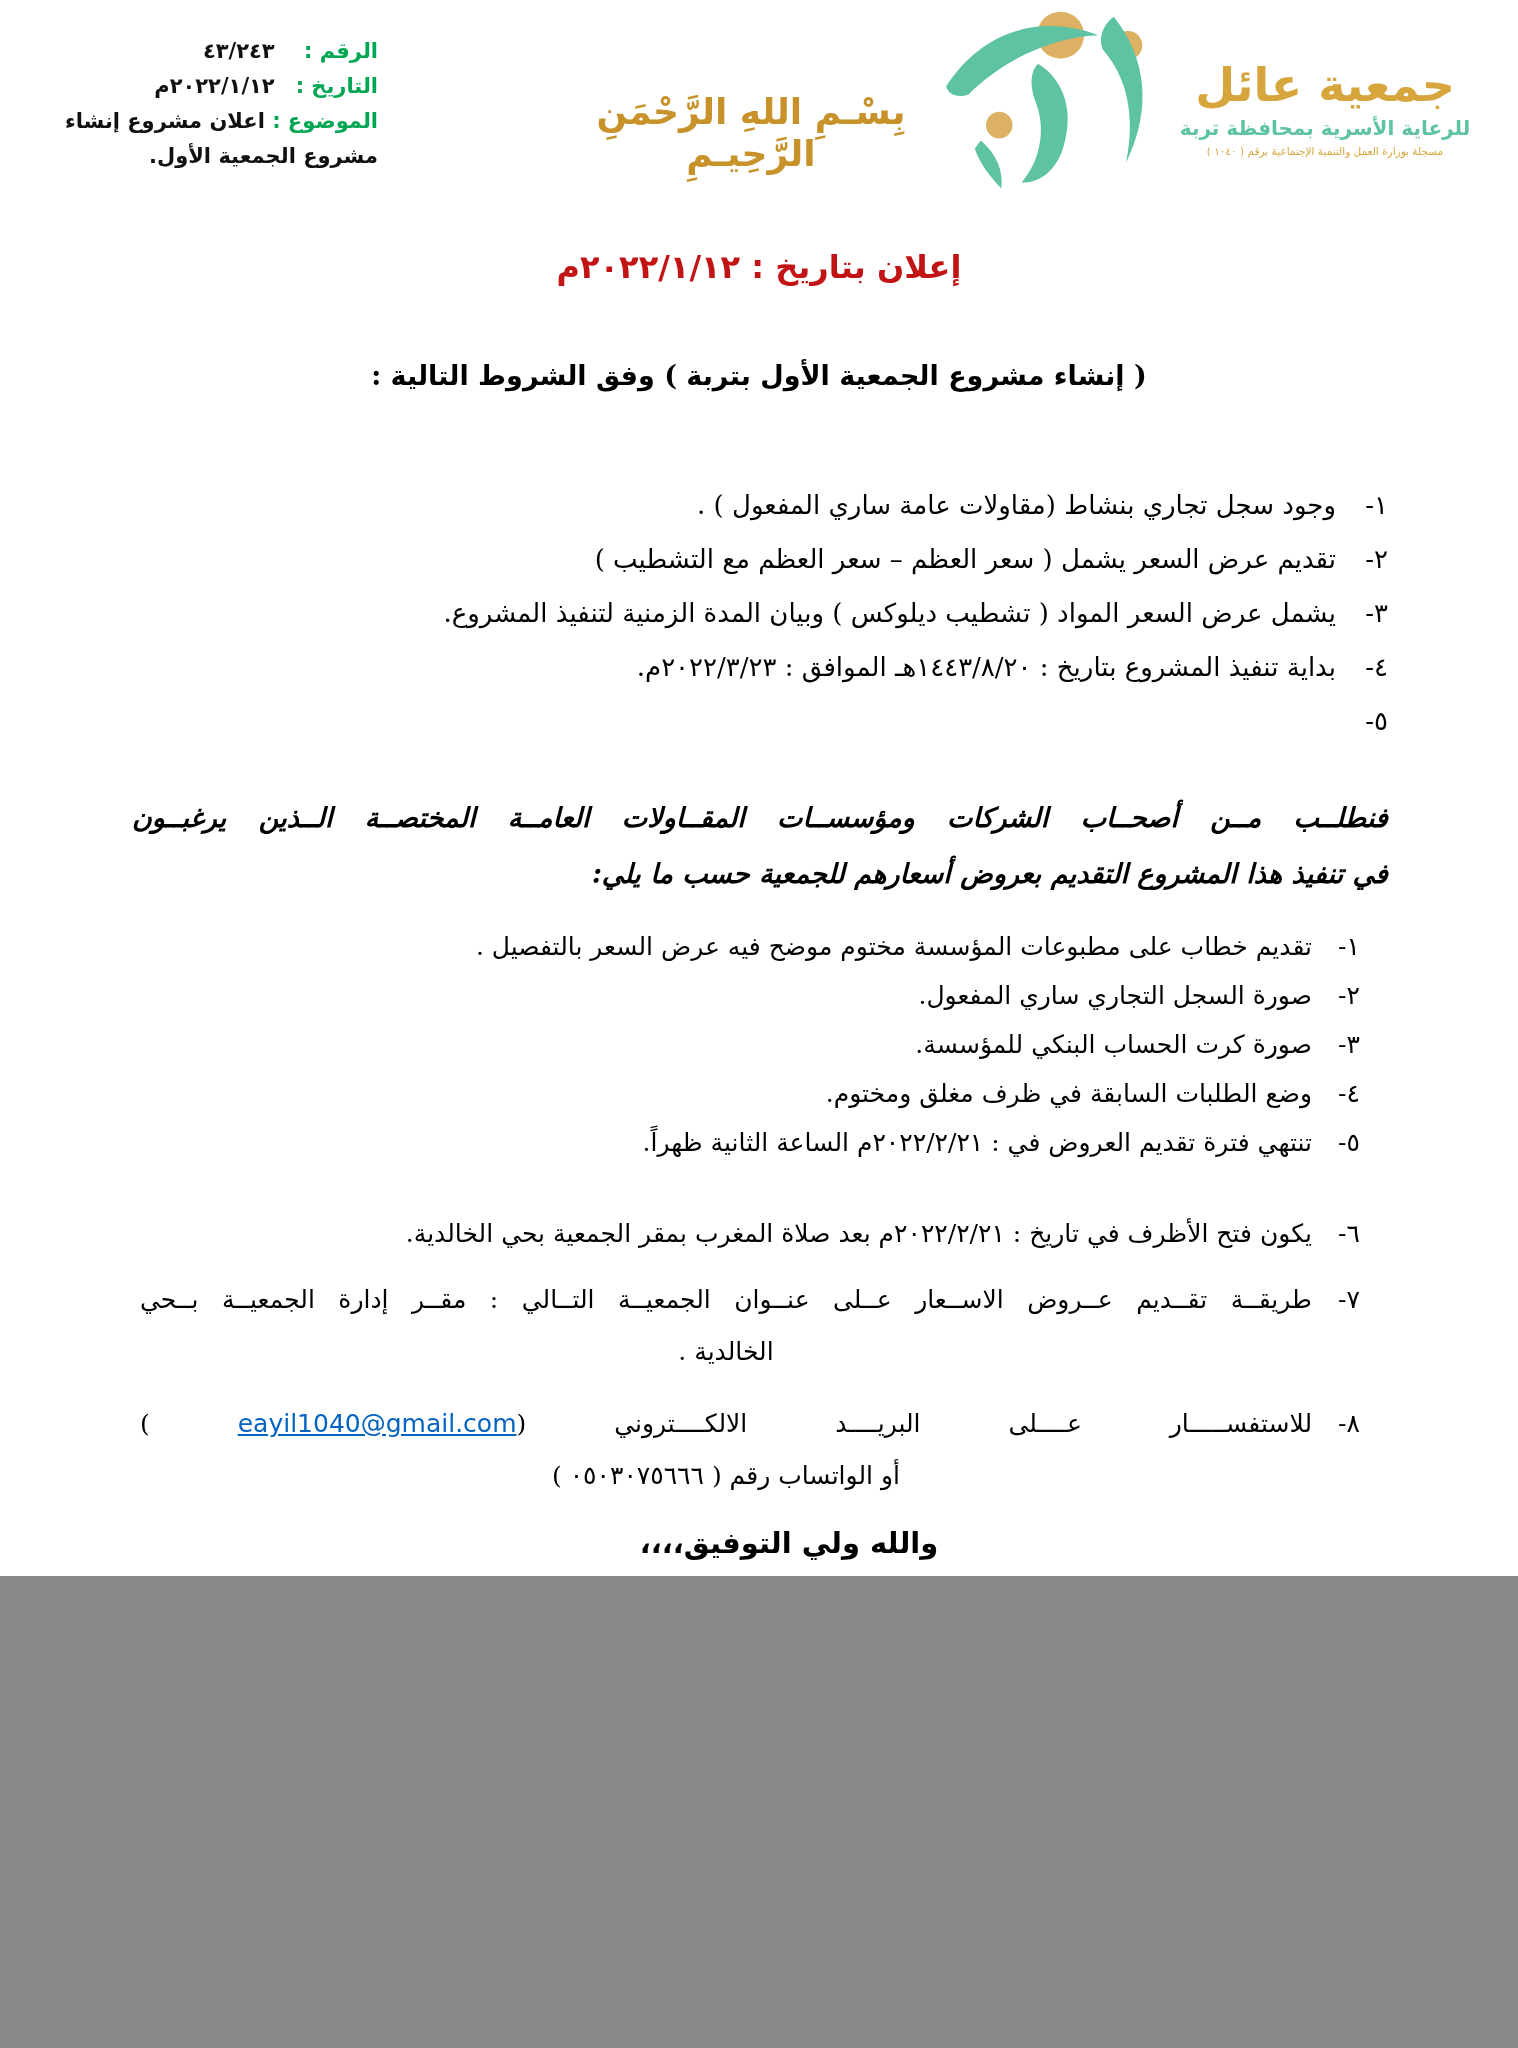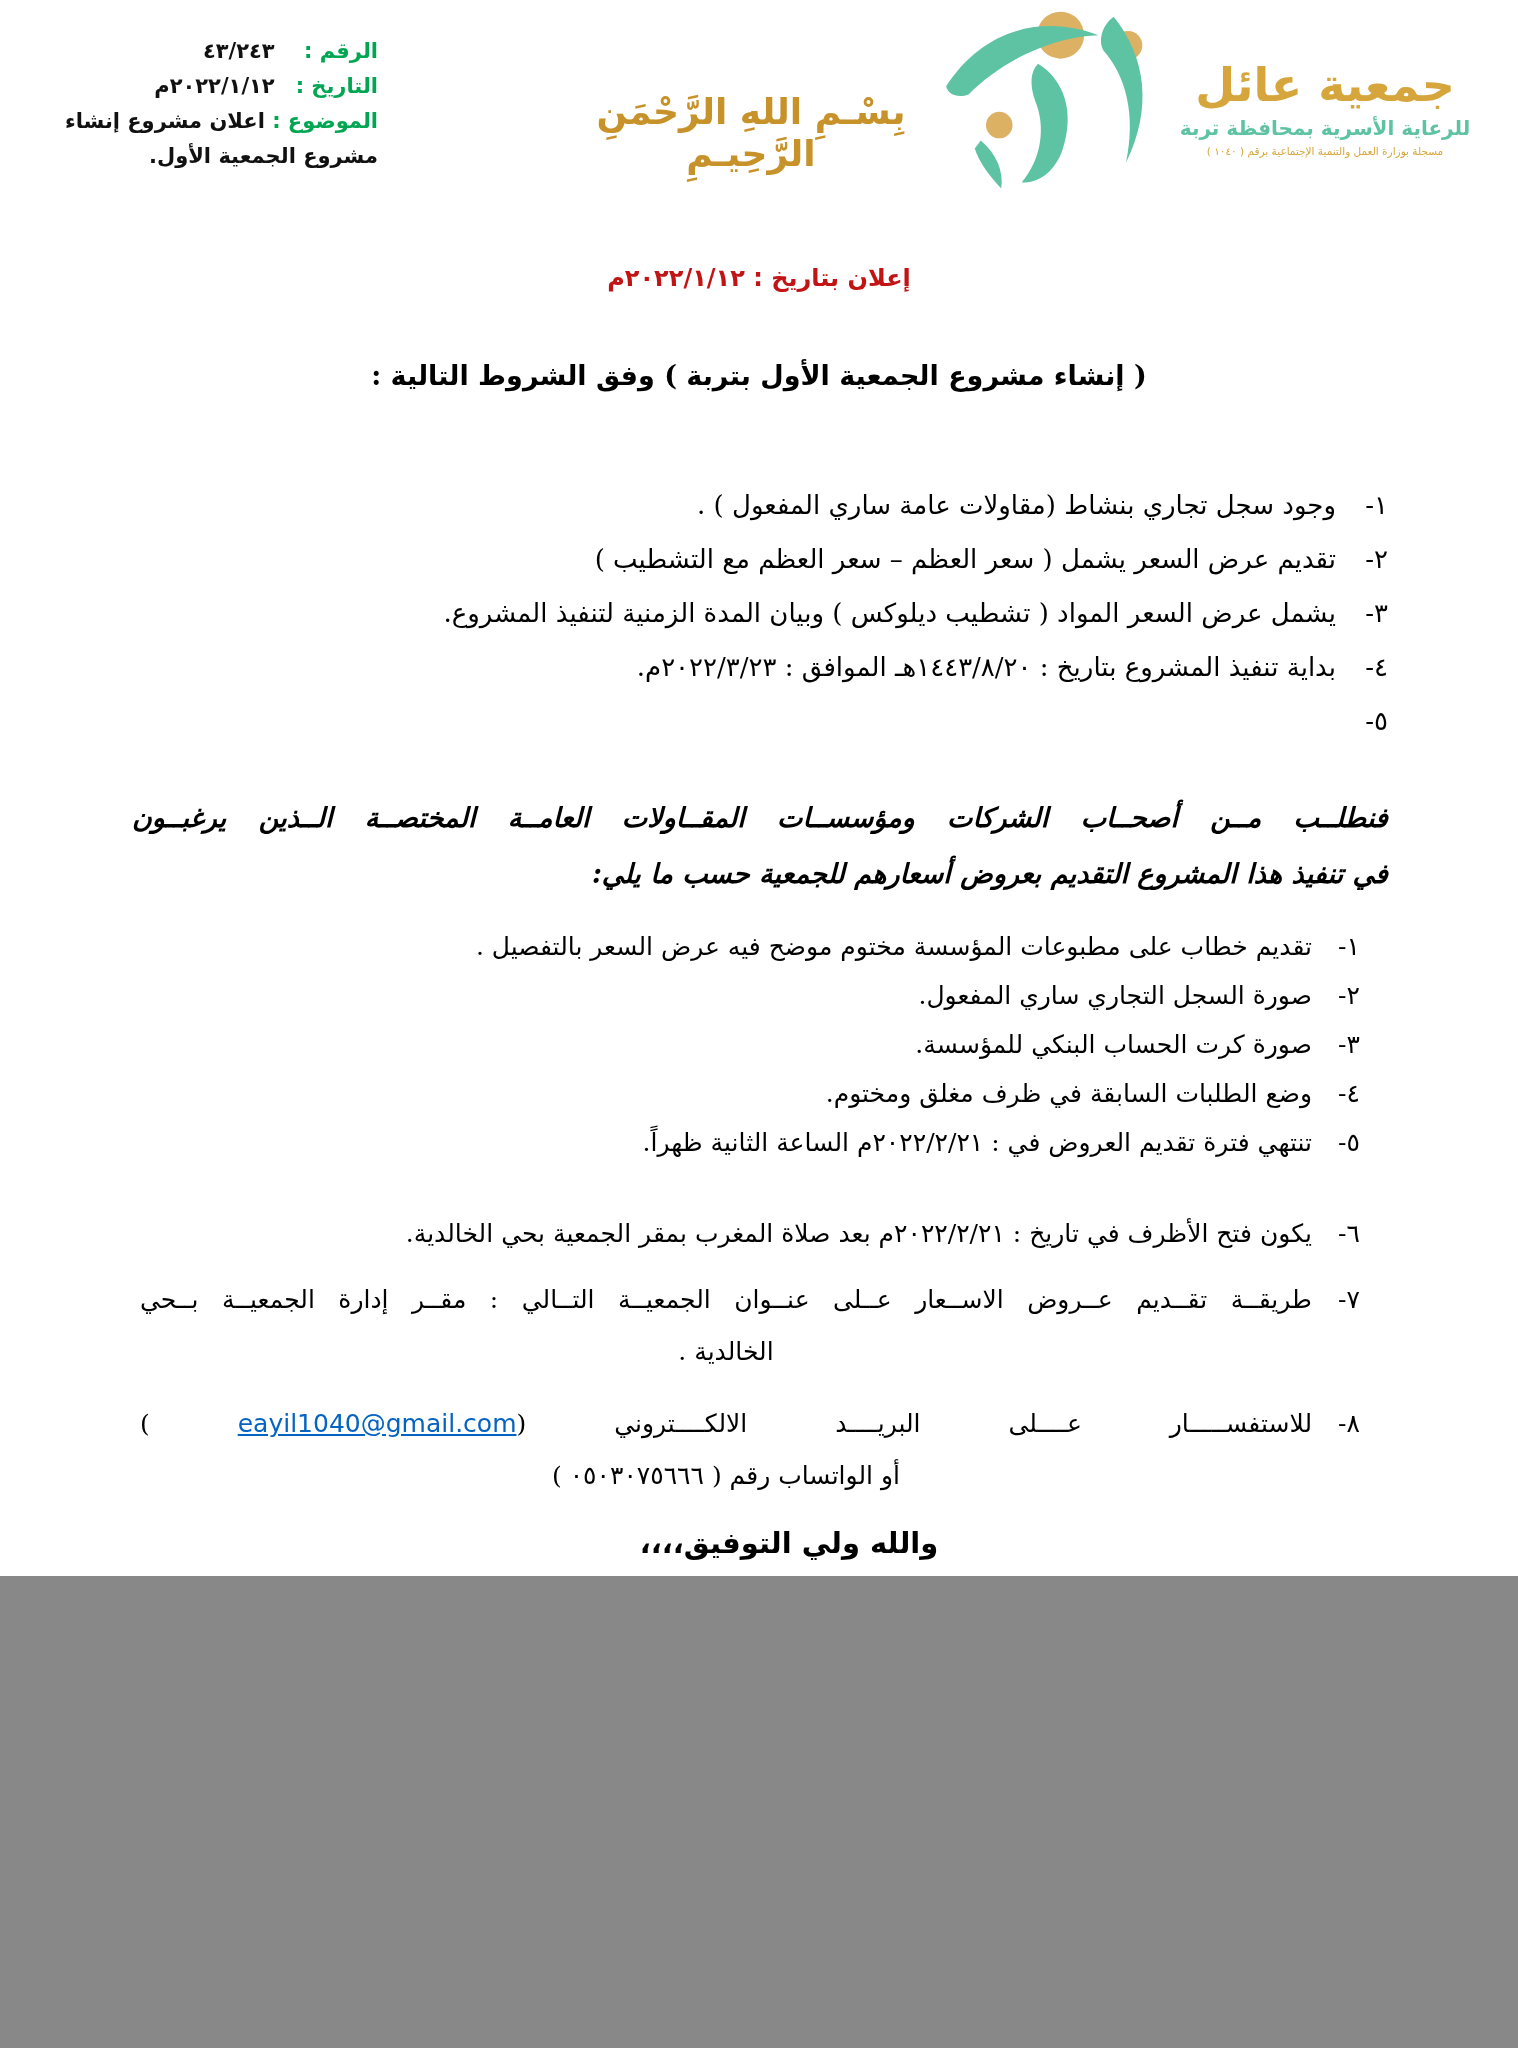--- a/index.html
+++ b/index.html
@@ -17,22 +17,22 @@
   .bismillah { position:absolute; top:90px; left:556px; width:390px; text-align:center;
                color:#c8922a; font-size:36px; font-weight:bold; font-family:"DejaVu Serif","DejaVu Sans",serif; }
   
   .logo { position:absolute; top:4px; left:930px; width:545px; height:200px; display:flex; direction:rtl; }
   .logo-text { width:300px; padding-top:52px; text-align:center; }
   .logo-title { color:#d6a63d; font-size:46px; font-weight:bold; line-height:58px; }
   .logo-sub { color:#5ec3a2; font-size:20px; font-weight:bold; margin-top:2px; }
   .logo-reg { color:#d6a63d; font-size:10.5px; margin-top:5px; }
   .logo-mark { width:235px; height:190px; }
   
-  .title { position:absolute; top:264px; left:0; right:0; text-align:center;
-           color:#c21414; font-size:24px; font-weight:bold; }
+  .title { position:absolute; top:248px; left:0; right:0; text-align:center;
+           color:#c21414; font-size:32px; font-weight:bold; }
   
   .intro { position:absolute; top:350px; left:120px; right:120px; text-align:center;
            font-size:27px; font-weight:bold; color:#000; line-height:51px;
            font-family:"DejaVu Serif","DejaVu Sans",serif; }
   
   .list { position:absolute; font-family:"DejaVu Serif","DejaVu Sans",serif; color:#000; }
   .li { display:flex; direction:rtl; align-items:flex-start; }
   .num { flex:none; width:52px; }
   .txt { flex:1; }
   .block { display:block;text-align:center; }

